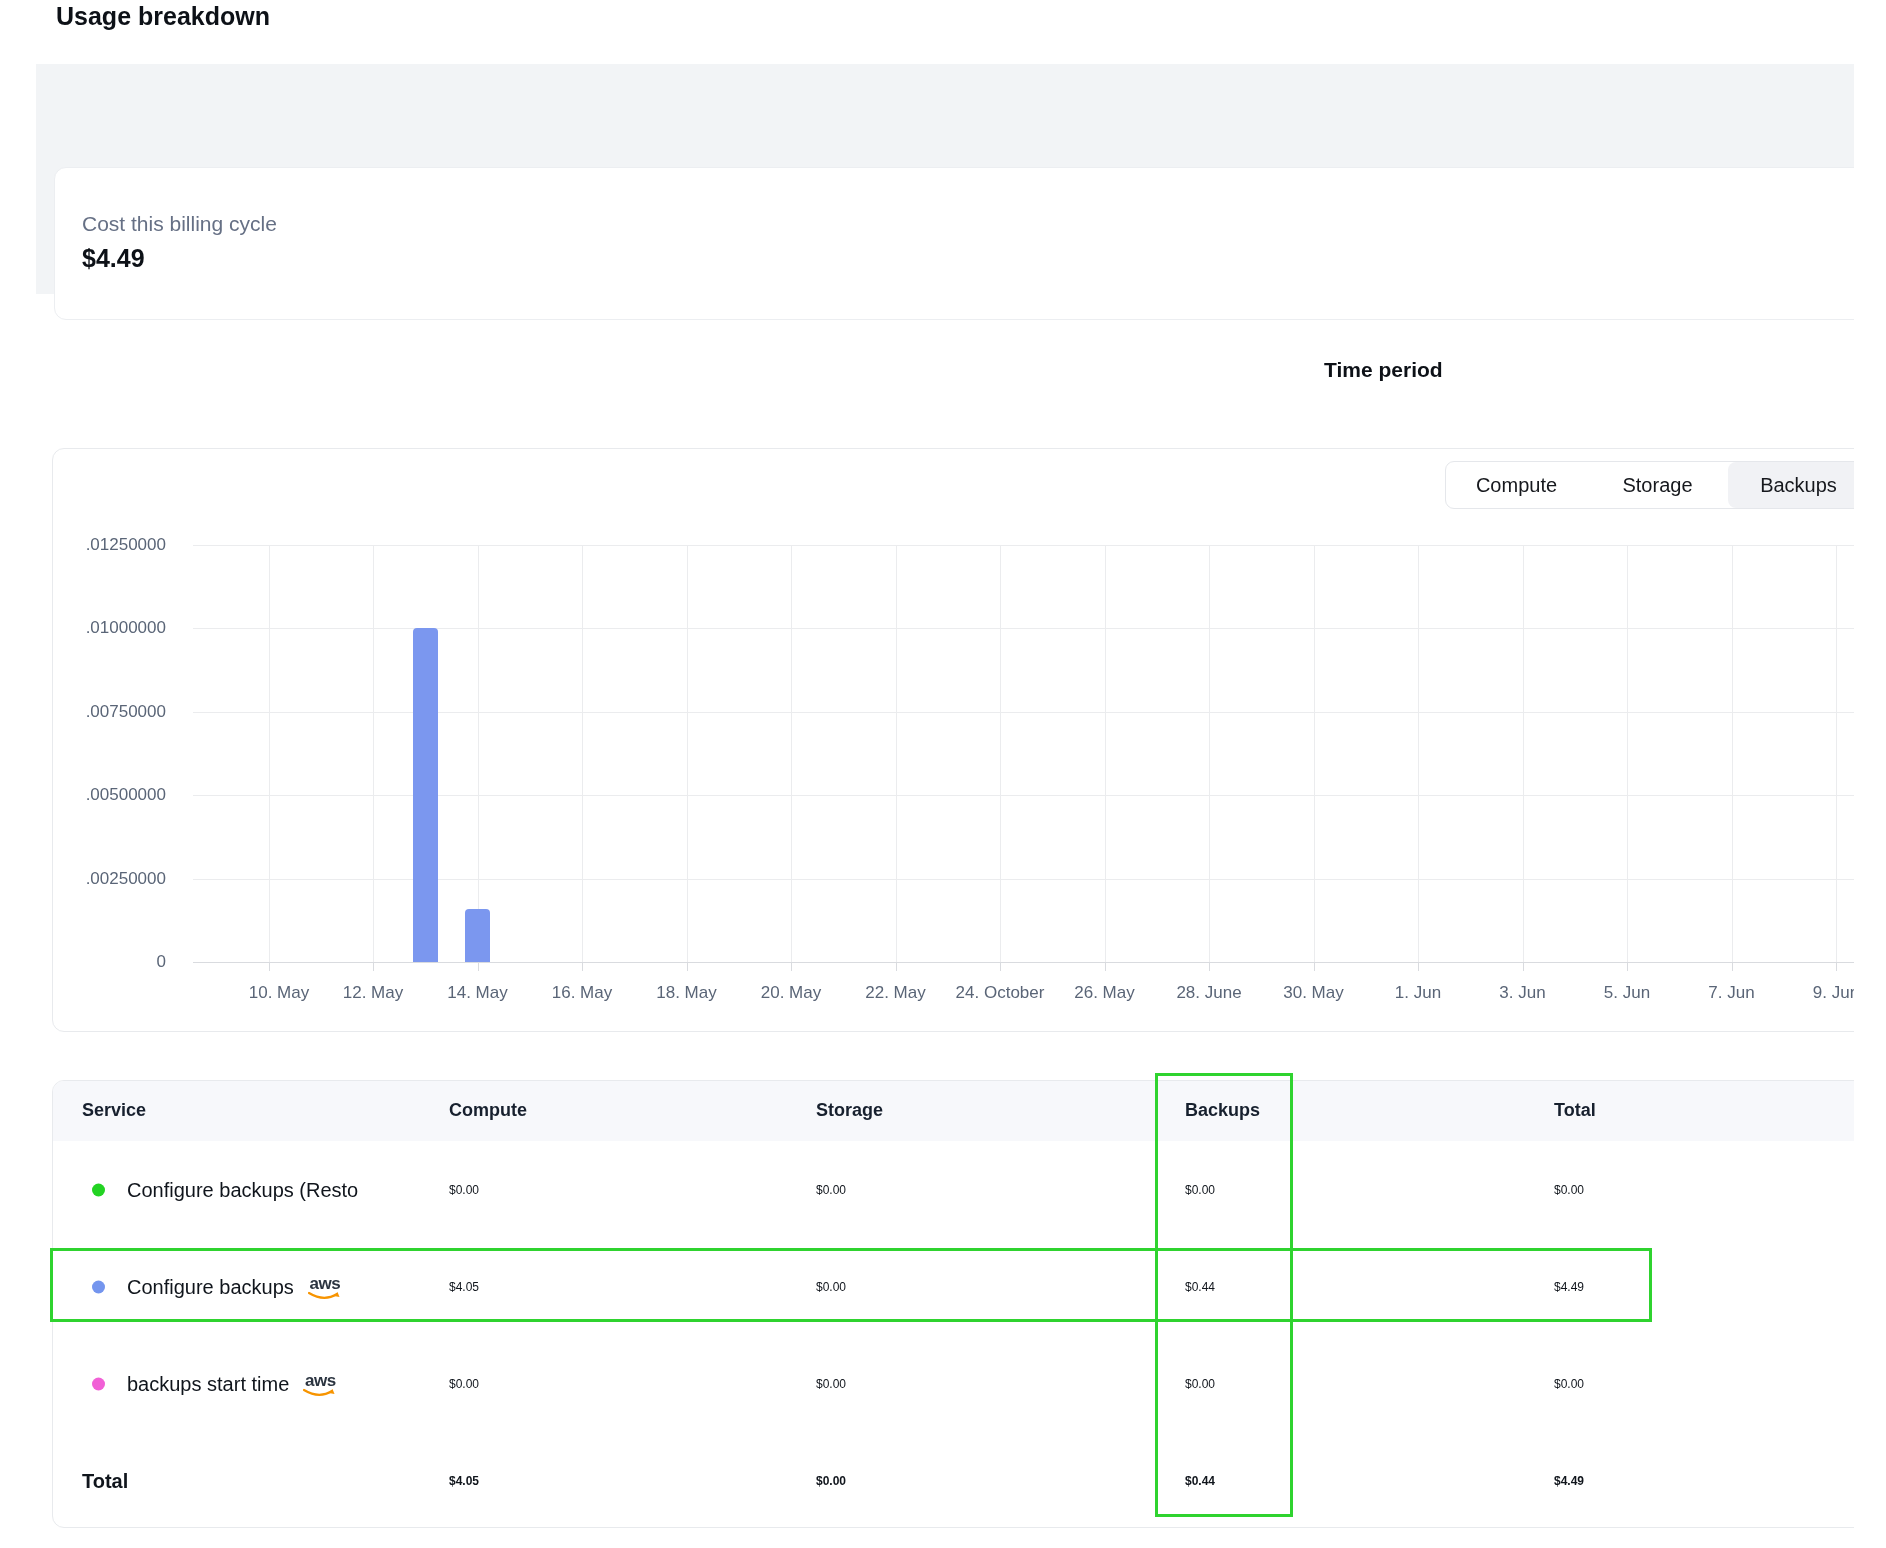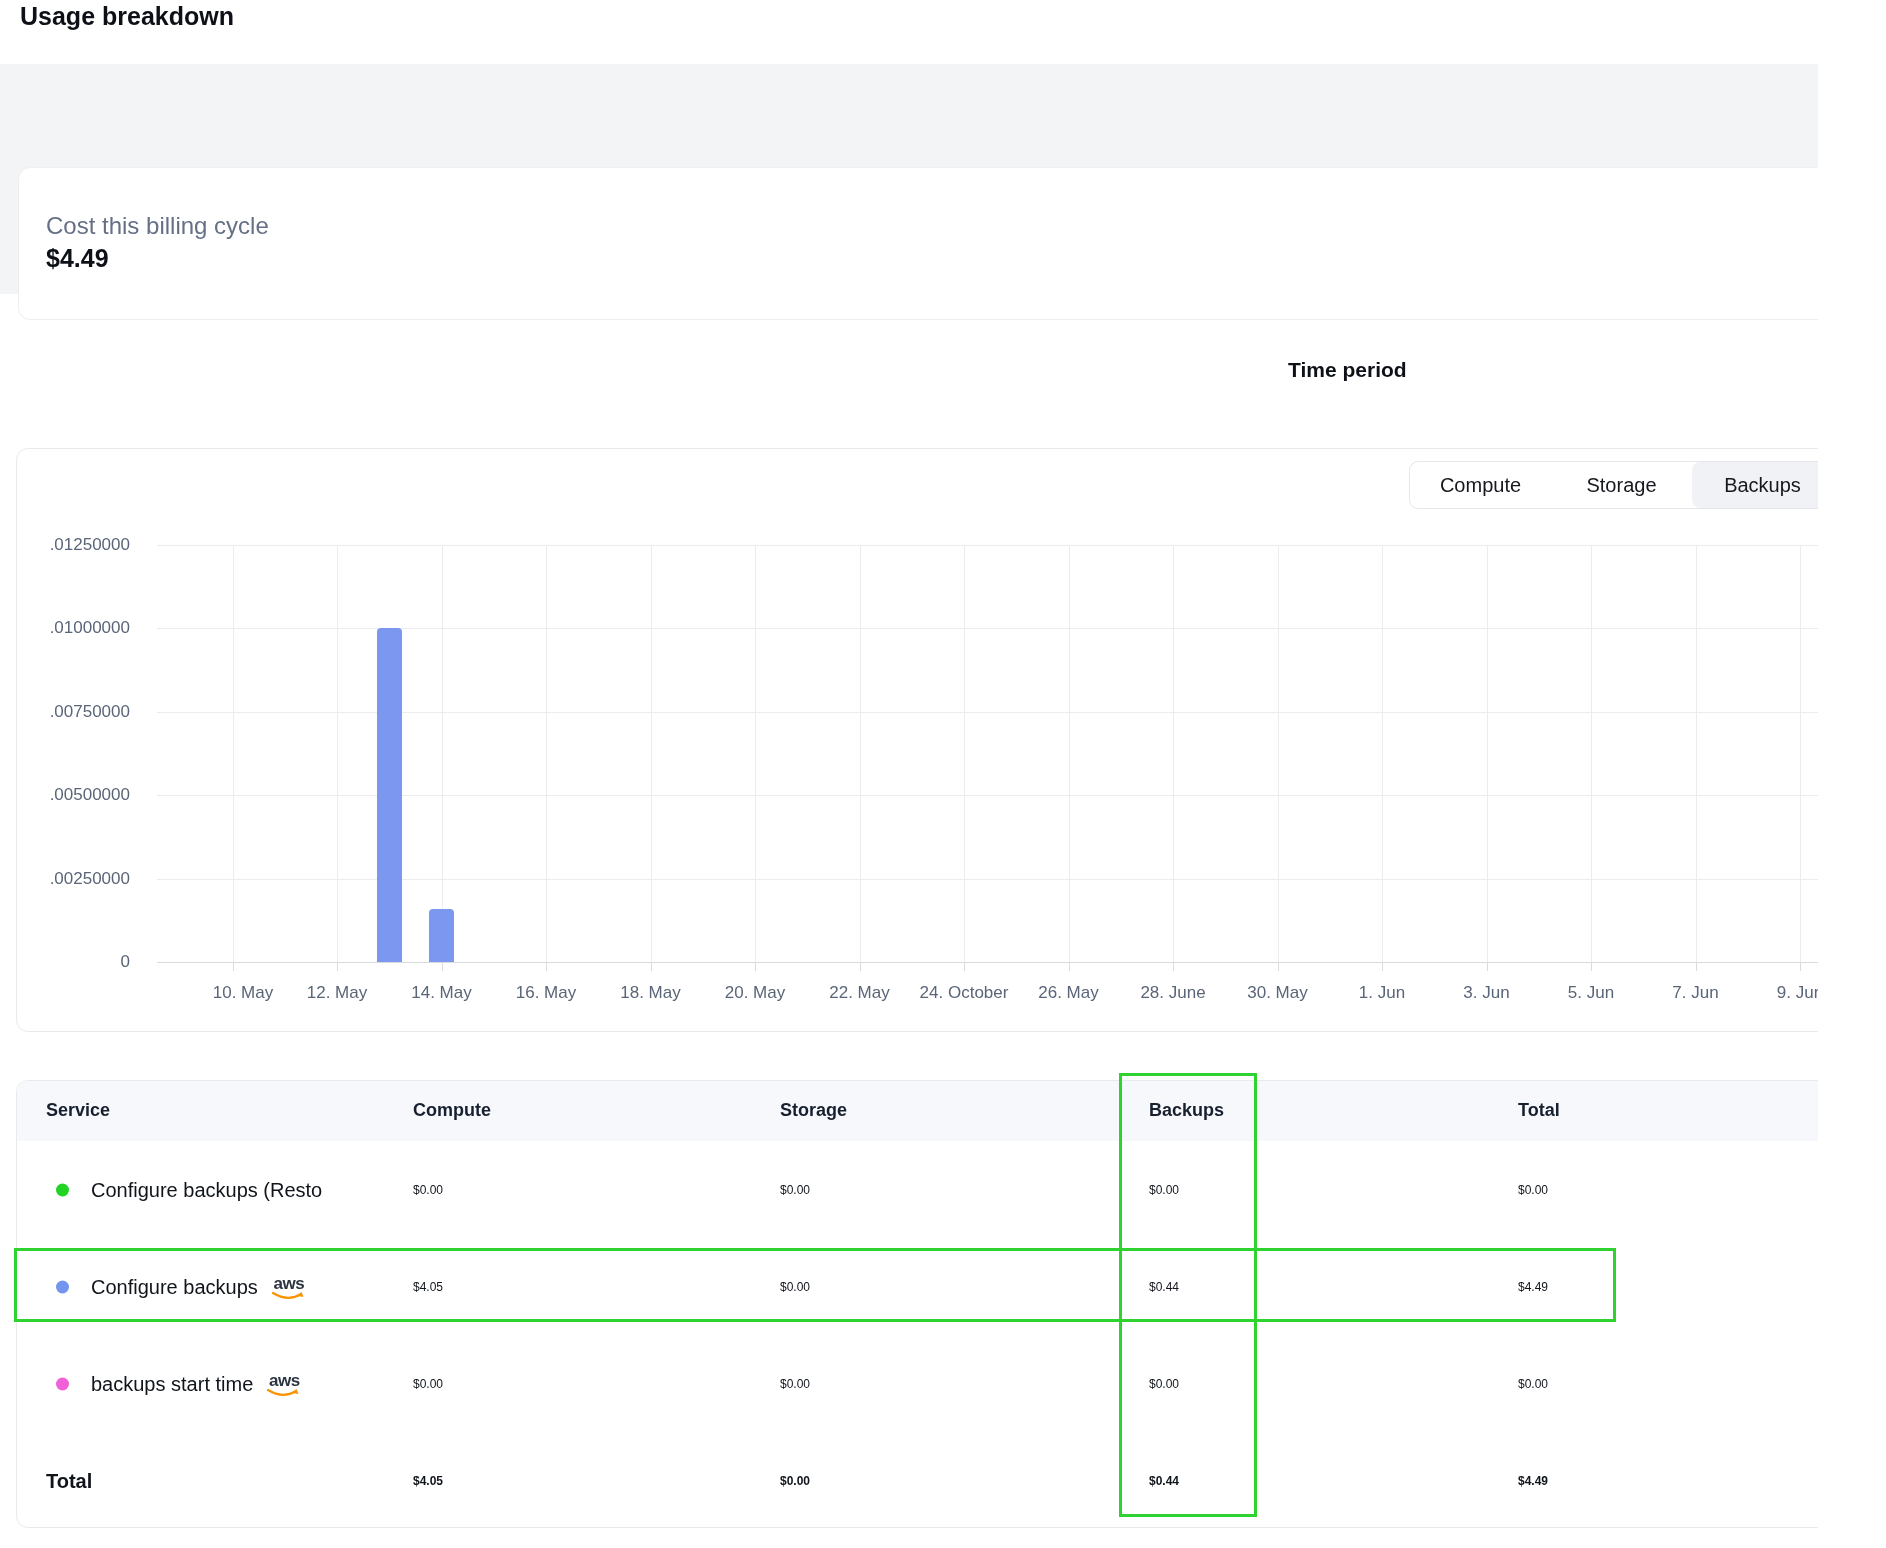--- a/index.html
+++ b/index.html
@@ -1,27 +1,27 @@
 <!DOCTYPE html>
 <html><head>
 <meta charset="utf-8">
 <style>
   html,body{margin:0;padding:0;background:#ffffff;}
   *{box-sizing:border-box;}
   #page{
     position:relative;width:1818px;height:1548px;overflow:hidden;
-    font-family:"Liberation Sans","DejaVu Sans",sans-serif;color:#10151c;background:#fff;
+    font-family:"Liberation Sans","DejaVu Sans",sans-serif;color:#10151c;background:#fff;margin-left:36px;
   }
   .abs{position:absolute;}
   
   .page-title{left:20px;top:2px;font-size:25px;font-weight:700;color:#0d1117;}
   
   .gray-band{left:0;top:64px;width:1886px;height:230px;background:#f2f4f6;}
   .billing-card{left:18px;top:103px;width:1850px;height:153px;background:#fff;border:1px solid #eceef1;border-radius:12px;}
-  .billing-label{left:27px;top:44px;font-size:24px;color:#667085;}
+  .billing-label{left:27px;top:44px;font-size:21px;color:#667085;}
   .billing-amount{left:27px;top:76px;font-size:25px;font-weight:700;color:#0d1117;}
   
   .tp-label{left:1288px;top:358px;font-size:21px;font-weight:700;color:#0d1117;}
   .tp-select{left:1452px;top:344px;width:408px;height:50px;background:#f3f4f6;border:1px solid #dfe2e7;border-radius:9px;cursor:pointer;display:flex;align-items:center;padding:0 20px;}
   .tp-select .val{font-size:21px;color:#1a2230;flex:1;}
   
   .chart-card{left:16px;top:448px;width:1847px;height:584px;background:#fff;border:1px solid #e8eaed;border-radius:12px;}
   .tab-group{left:1409px;top:461px;width:425px;height:48px;border:1px solid #e5e7eb;border-radius:9px;background:#fff;display:flex;overflow:hidden;}
   .tab{flex:1;display:flex;align-items:center;justify-content:center;font-size:20px;color:#16181d;cursor:pointer;border-radius:8px;}
   .tab.selected{background:#f1f2f5;}

